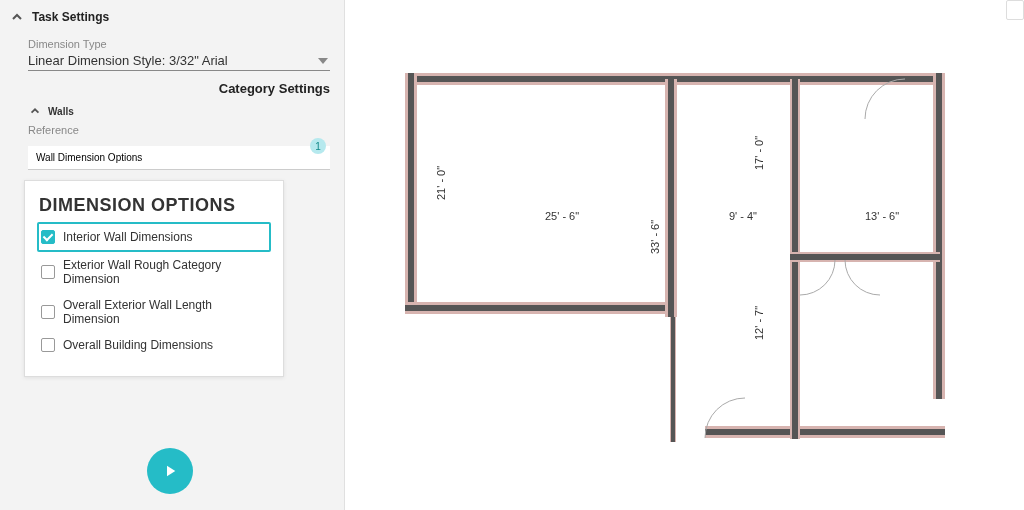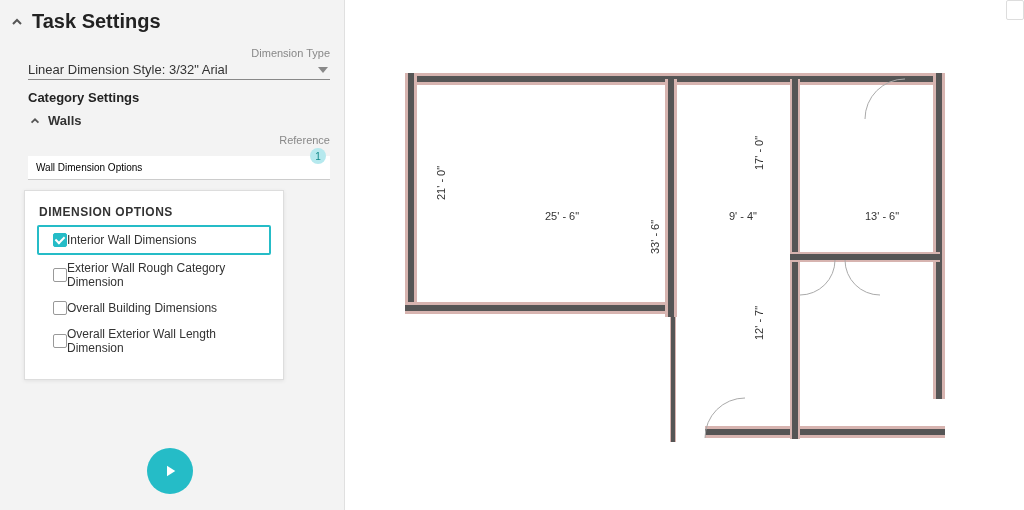--- a/index.html
+++ b/index.html
@@ -1,36 +1,36 @@
 <!DOCTYPE html>
 <html><head>
 <meta charset="utf-8">
 <style>
   * { box-sizing: border-box; margin: 0; padding: 0; }
   html, body { width: 1024px; height: 510px; font-family: "Segoe UI", Arial, sans-serif; font-size: 13px; color: #333; background: #fff; overflow: hidden; }
   .root { display: flex; width: 100%; height: 100%; }
   .panel { width: 345px; background: #f3f3f3; border-right: 1px solid #e0e0e0; padding: 10px 14px 10px 10px; display: flex; flex-direction: column; position: relative; }
   .panel-header { display: flex; align-items: center; gap: 8px; margin-bottom: 14px; }
-  .panel-header .title { font-size: 20px; font-weight: 600; color: #222; }
+  .panel-header .title { font-size: 12px; font-weight: 600; color: #222; }
   .chev { width: 14px; height: 14px; display: inline-flex; align-items: center; justify-content: center; }
   .chev svg { stroke: #555; fill: none; stroke-width: 2; }
   .section { margin-left: 18px; }
   .field { margin-bottom: 10px; }
-  .field-label { font-size: 11px; color: #888; margin-bottom: 1px; text-align: right; }
+  .field-label { font-size: 11px; color: #888; margin-bottom: 1px; }
   .select-line { display: flex; align-items: center; justify-content: space-between; border-bottom: 1px solid #888; padding: 2px 2px 2px 0; cursor: pointer; }
   .select-val { font-size: 13px; color: #333; }
-  .cat-heading { font-weight: 700; font-size: 13px; margin: 4px 0 8px 0; color: #222; }
-  .walls-head { display: flex; align-items: center; gap: 6px; font-weight: 700; font-size: 13px; margin-bottom: 6px; }
+  .cat-heading { font-weight: 700; font-size: 13px; margin: 4px 0 8px 0; color: #222; text-align: right; }
+  .walls-head { display: flex; align-items: center; gap: 6px; font-weight: 700; font-size: 10px; margin-bottom: 6px; }
   .walls-sub { }
   .badge { position: absolute; top: -8px; right: 4px; width: 16px; height: 16px; border-radius: 50%; background: #b6e9ee; color: #188; font-size: 10px; display: flex; align-items: center; justify-content: center; }
   .input-row { position: relative; margin-bottom: 10px; }
   .input-box { width: 100%; border: 1px solid #ccc; border-top: none; border-left: none; border-right: none; background: #fff; padding: 6px 8px; font-size: 10px; }
   .dropdown-card { background: #fff; border: 1px solid #ddd; box-shadow: 0 1px 4px rgba(0,0,0,0.08); padding: 14px 14px 18px 14px; margin-left: -4px; width: 260px; }
-  .dropdown-card .card-title { font-size: 12px; font-weight: 700; letter-spacing: 0.5px; color: #333; margin-bottom: 8px; }
-  .opt-row { display: flex; align-items: center; padding: 6px 14px; font-size: 12px; color: #333; cursor: pointer; }
+  .dropdown-card .card-title { font-size: 18px; font-weight: 700; letter-spacing: 0.5px; color: #333; margin-bottom: 8px; }
+  .opt-row { display: flex; align-items: center; gap: 8px; padding: 6px 2px; font-size: 12px; color: #333; cursor: pointer; }
   .opt-row.hl { border: 2px solid #25bcc7; border-radius: 2px; margin: -2px -2px 0 -2px; }
   .cb { width: 14px; height: 14px; border: 1px solid #999; border-radius: 2px; display: inline-flex; align-items: center; justify-content: center; background: #fff; flex-shrink: 0; }
   .cb.checked { background: #25bcc7; border-color: #25bcc7; }
   .cb.checked::after { content: ""; width: 4px; height: 7px; border: solid #fff; border-width: 0 2px 2px 0; transform: rotate(45deg) translate(-1px,-1px); }
   .play-wrap { margin-top: auto; display: flex; justify-content: center; padding: 20px 0 6px 0; }
   .play { width: 46px; height: 46px; border-radius: 50%; background: #25bcc7; display: flex; align-items: center; justify-content: center; cursor: pointer; }
   .play svg { fill: #fff; }
   .canvas { flex: 1; position: relative; background: #fff; }
   .dim-lbl { font-size: 11px; fill: #333; font-family: Arial, sans-serif; }
   .wall { fill: #555; }
@@ -93,25 +93,25 @@
               <div class="opt-row hl">
                 <span class="cb checked"></span>
                 <span>Interior Wall Dimensions</span>
               </div>
               <div class="opt-row">
                 <span class="cb"></span>
                 <span>Exterior Wall Rough Category Dimension</span>
               </div>
               <div class="opt-row">
                 <span class="cb"></span>
-                <span>Overall Building Dimensions</span>
+                <span>Overall Exterior Wall Length Dimension</span>
               </div>
               <div class="opt-row">
                 <span class="cb"></span>
-                <span>Overall Exterior Wall Length Dimension</span>
+                <span>Overall Building Dimensions</span>
               </div>
             </div>
         </div>
       </div>
     </div>
 
     <div class="play-wrap">
       <div class="play">
         <svg width="18" height="18" viewBox="0 0 24 24">
             <path d="M8 5 L19 12 L8 19 Z"></path>

